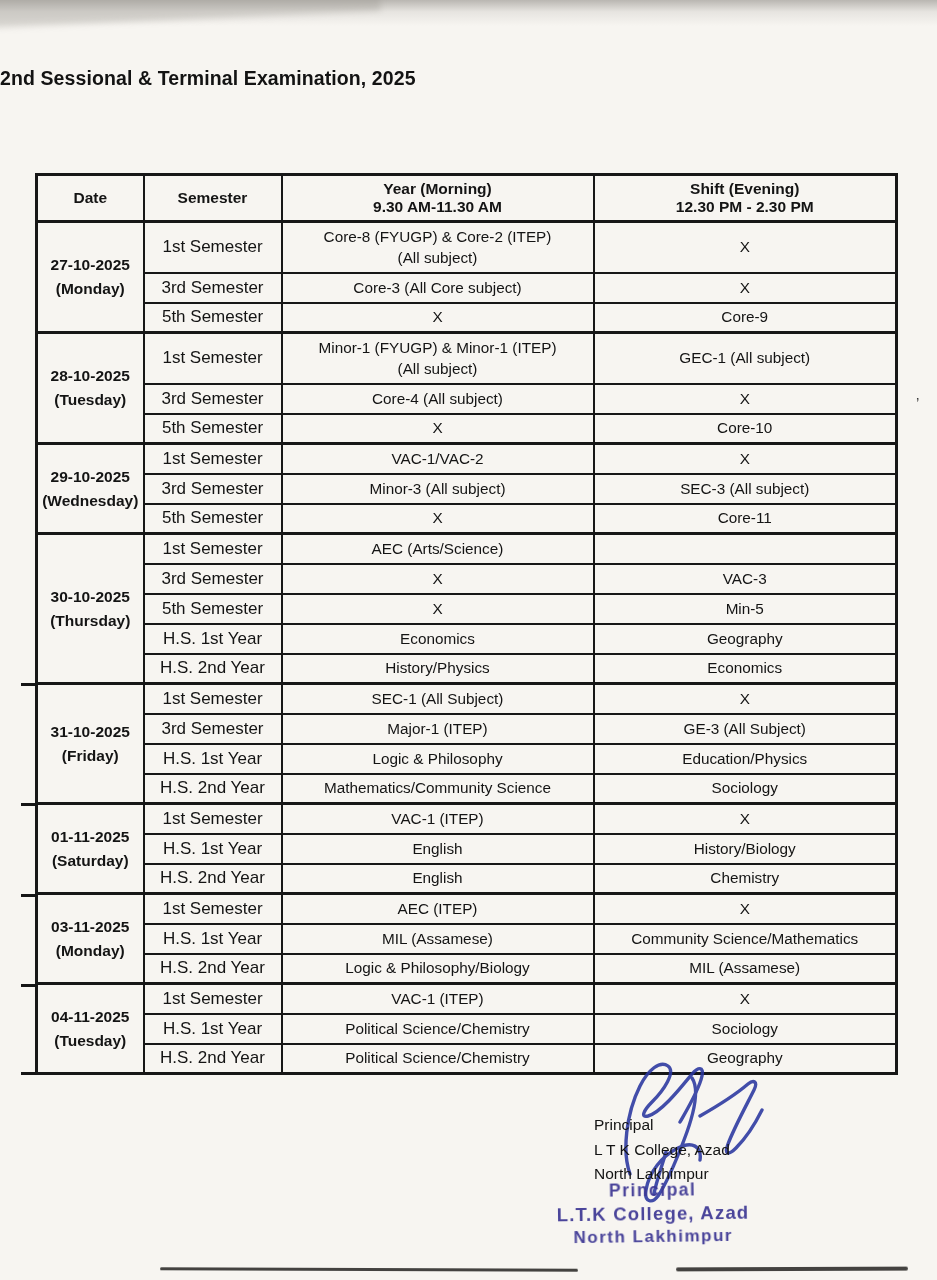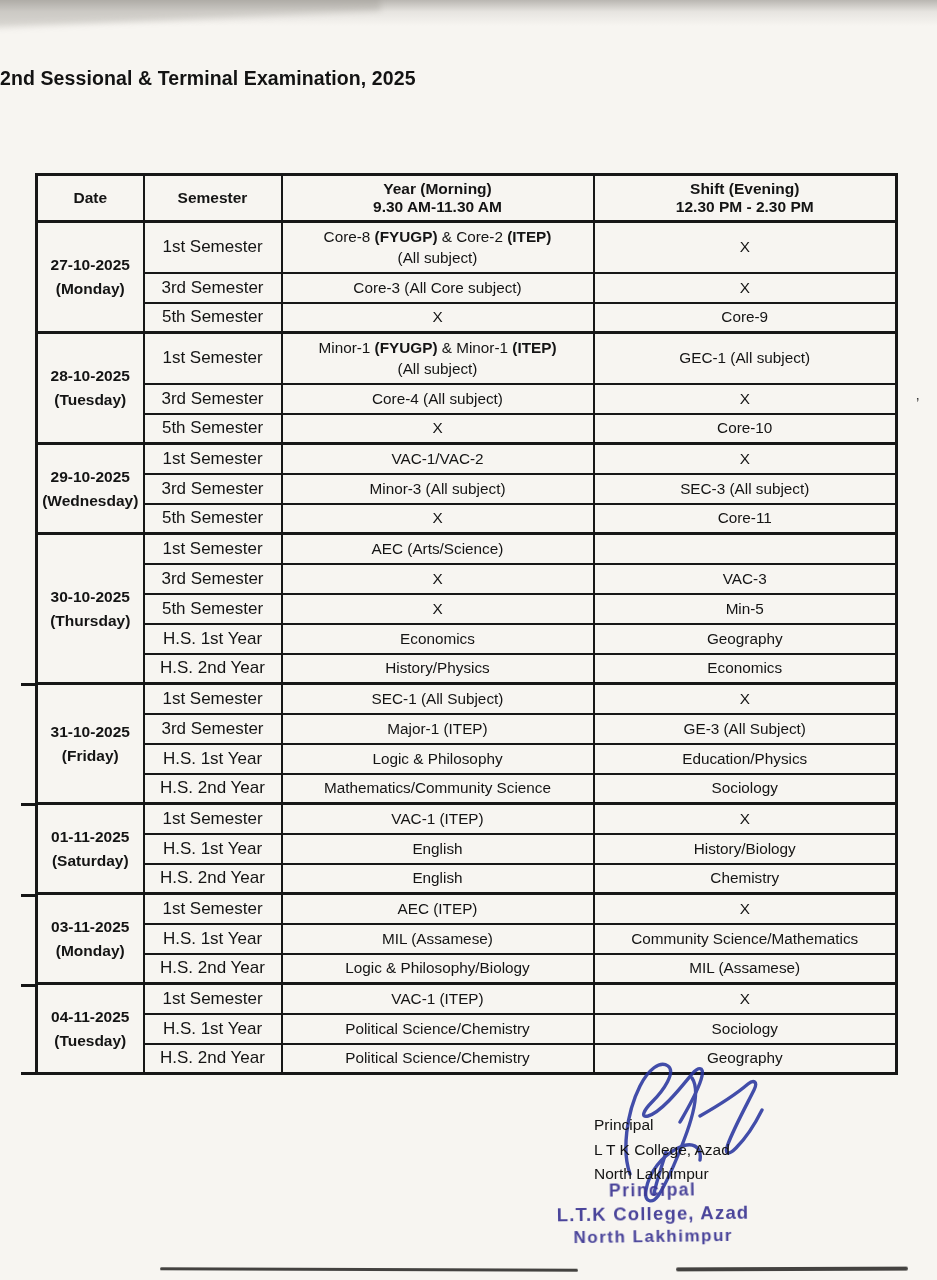--- a/index.html
+++ b/index.html
@@ -47,21 +47,21 @@
   table.tt tbody{border-top:3px solid #171717;}
   table.tt th{font-size:15.5px;font-weight:bold;padding:2px 2px;}
   table.tt td{padding:1px 3px;text-align:center;vertical-align:middle;}
   tr.hr{height:47px;}
   tr.r{height:30px;}
   tr.rt{height:51px;}
   td.date-cell{font-weight:bold;font-size:15.5px;line-height:24px;margin-left:36px;}
   td.sem{font-size:17px;}
   td.subj{font-size:15.3px;}
   .two-line{line-height:21px;}
-  .two-line b{font-weight:bold;}
+  .two-line b{font-weight:normal;}
 
   
   .sig-print{
     position:absolute;left:594px;top:1113px;
     font-size:15.5px;line-height:24.5px;color:#131313;
     white-space:nowrap;
   }
   .sig-stamp{
     position:absolute;left:540px;top:1180px;width:226px;
     text-align:center;font-weight:bold;

